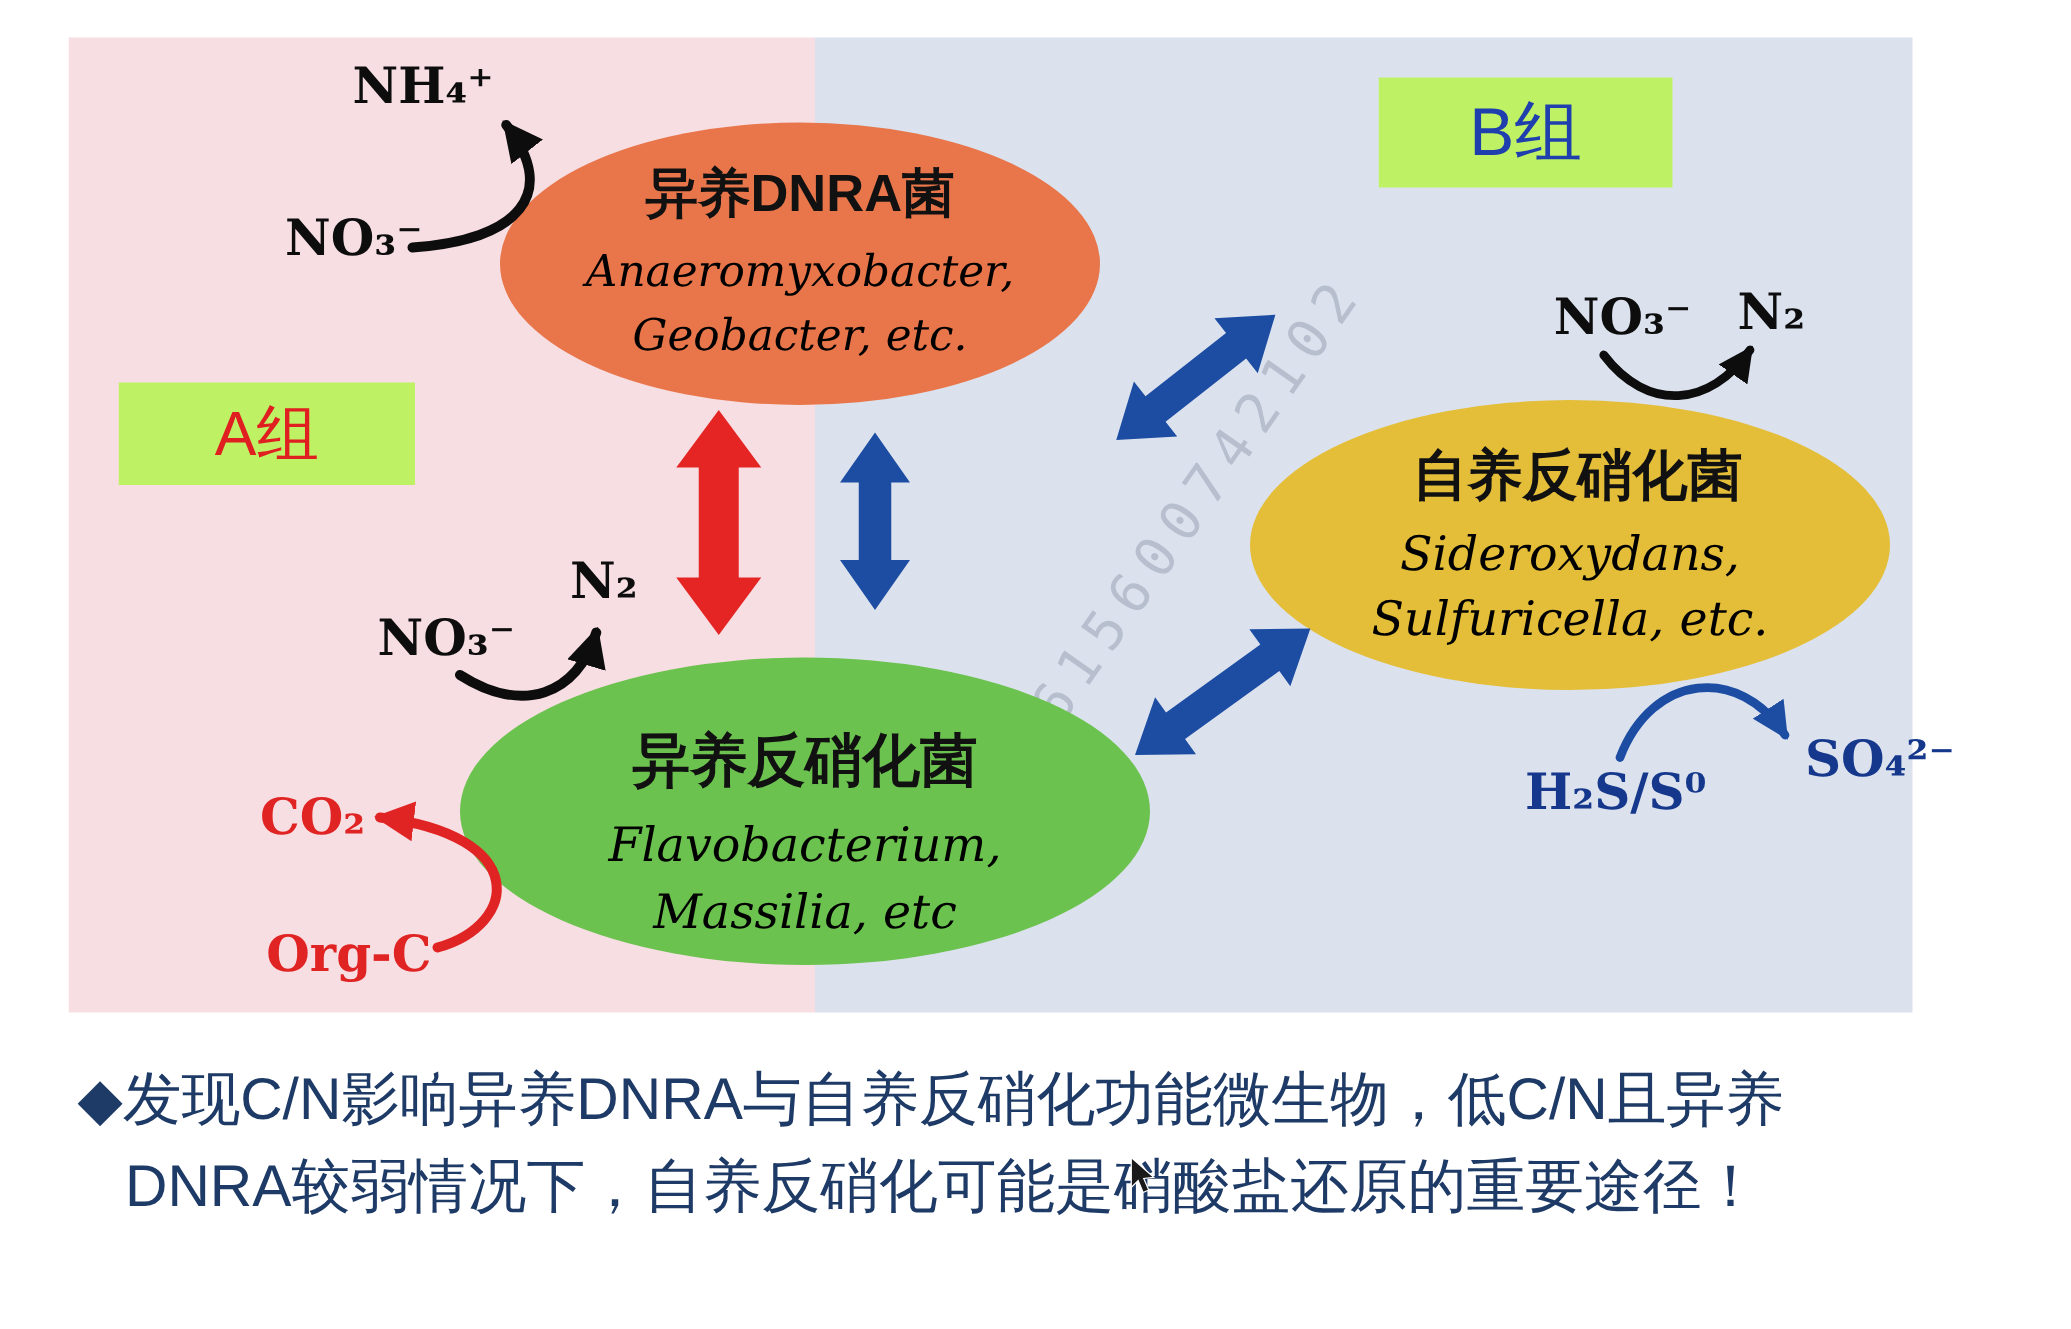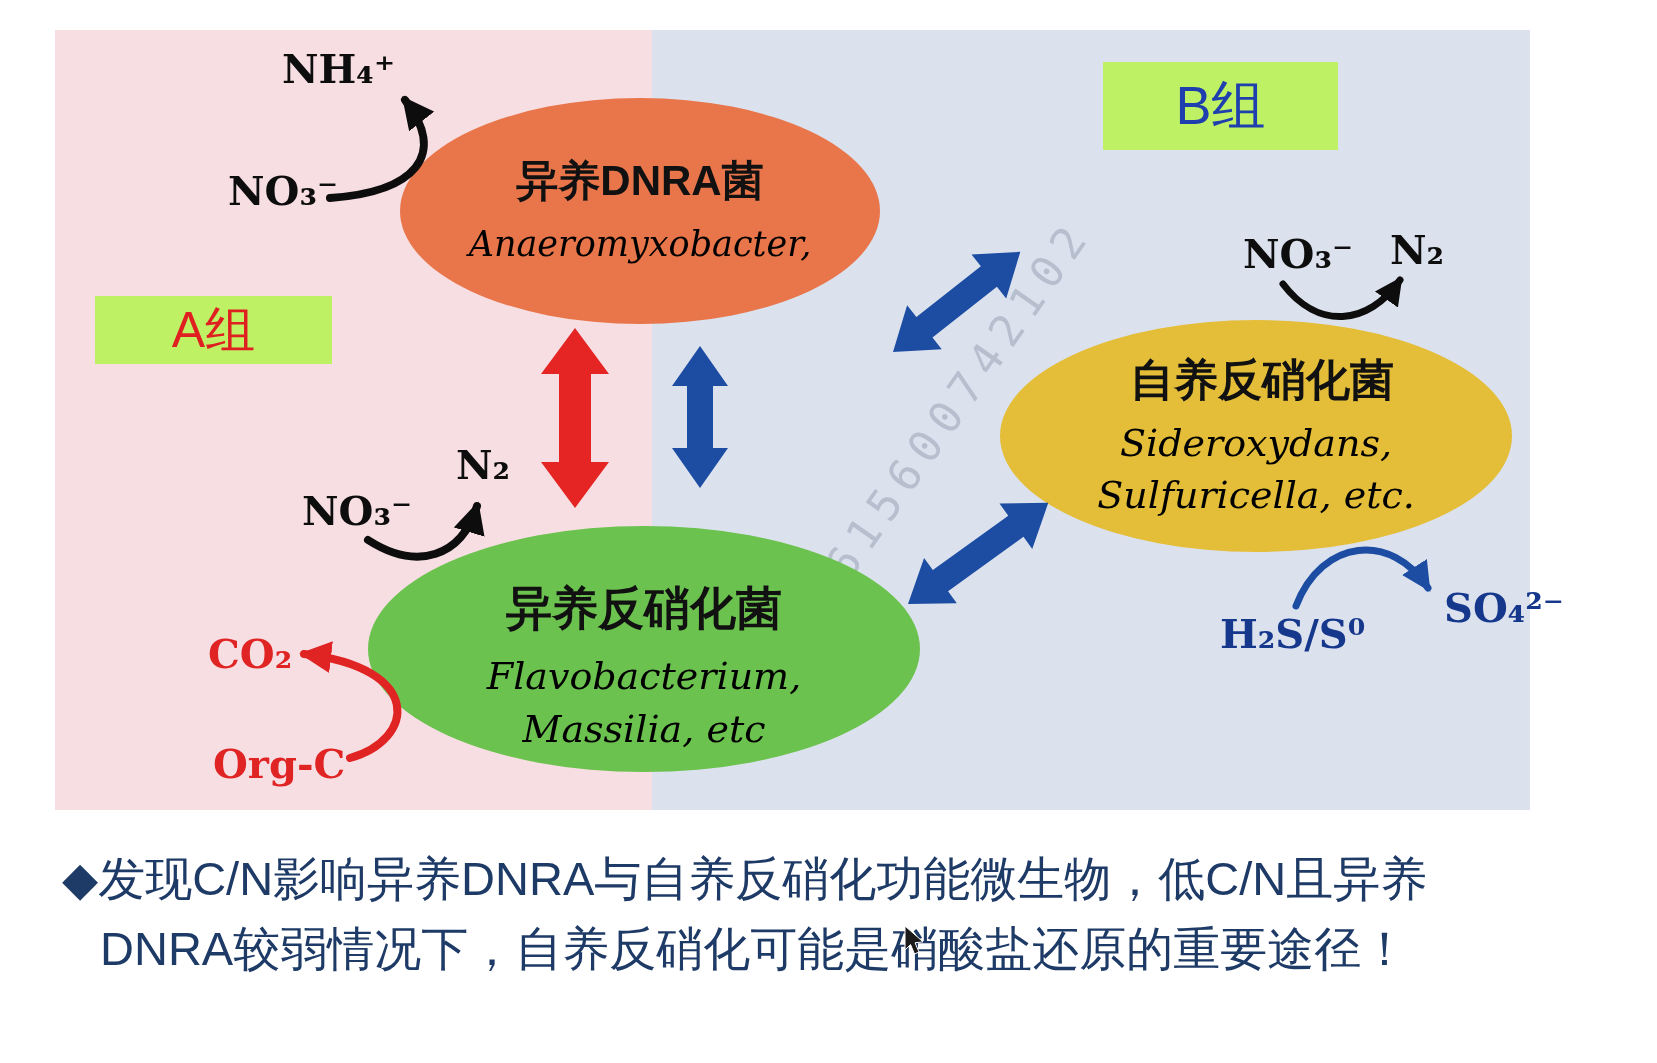--- a/index.html
+++ b/index.html
@@ -25,21 +25,21 @@
   .ellipse-dnra .species{font-size:35px;line-height:1.45;}
   .ellipse-hetero{left:368px;top:526px;width:552px;height:246px;background:var(--ellipse-hetero,#6cc24f);}
   .ellipse-hetero .title{font-size:46px;margin-bottom:10px;margin-top:36px;}
   .ellipse-hetero .species{font-size:38px;line-height:1.4;}
   .ellipse-auto{left:1000px;top:320px;width:512px;height:232px;background:var(--ellipse-auto,#e4be39);}
   .ellipse-auto .title{font-size:44px;margin-bottom:8px;margin-left:12px;}
   .ellipse-auto .species{font-size:38px;line-height:1.35;}
 
   .group-box{position:absolute;background:#bef264;display:flex;align-items:center;
     justify-content:center;z-index:5;}
-  .group-box-a{left:95px;top:296px;width:237px;height:68px;}
+  .group-box-a{left:95px;top:306px;width:237px;height:82px;}
   .group-box-a .group-label{color:var(--label-a,#e02020);font-size:50px;}
   .group-box-b{left:1103px;top:62px;width:235px;height:88px;}
   .group-box-b .group-label{color:var(--label-b,#1f3fae);font-size:54px;}
 
   .chem{position:absolute;font-family:"DejaVu Serif","Liberation Serif",serif;
     font-weight:bold;font-size:40px;color:var(--chem-black,#0d0d0d);z-index:5;white-space:nowrap;}
   .chem.red{color:var(--chem-red,#e02424);}
   .chem.navy{color:var(--chem-navy,#16388c);}
 
   .arrows{position:absolute;left:0;top:0;z-index:4;pointer-events:none;}
@@ -64,20 +64,21 @@
   <div class="group-box group-box-a">
     <span class="group-label">A组</span>
   </div>
   <div class="group-box group-box-b">
     <span class="group-label">B组</span>
   </div>
 
   <div class="ellipse ellipse-dnra">
     <div class="title">异养DNRA菌</div>
     <div class="species">Anaeromyxobacter,</div>
+    <div class="species">Geobacter, etc.</div>
   </div>
 
   <div class="ellipse ellipse-hetero">
     <div class="title">异养反硝化菌</div>
     <div class="species">Flavobacterium,</div>
     <div class="species">Massilia, etc</div>
   </div>
 
   <div class="ellipse ellipse-auto">
     <div class="title">自养反硝化菌</div>

